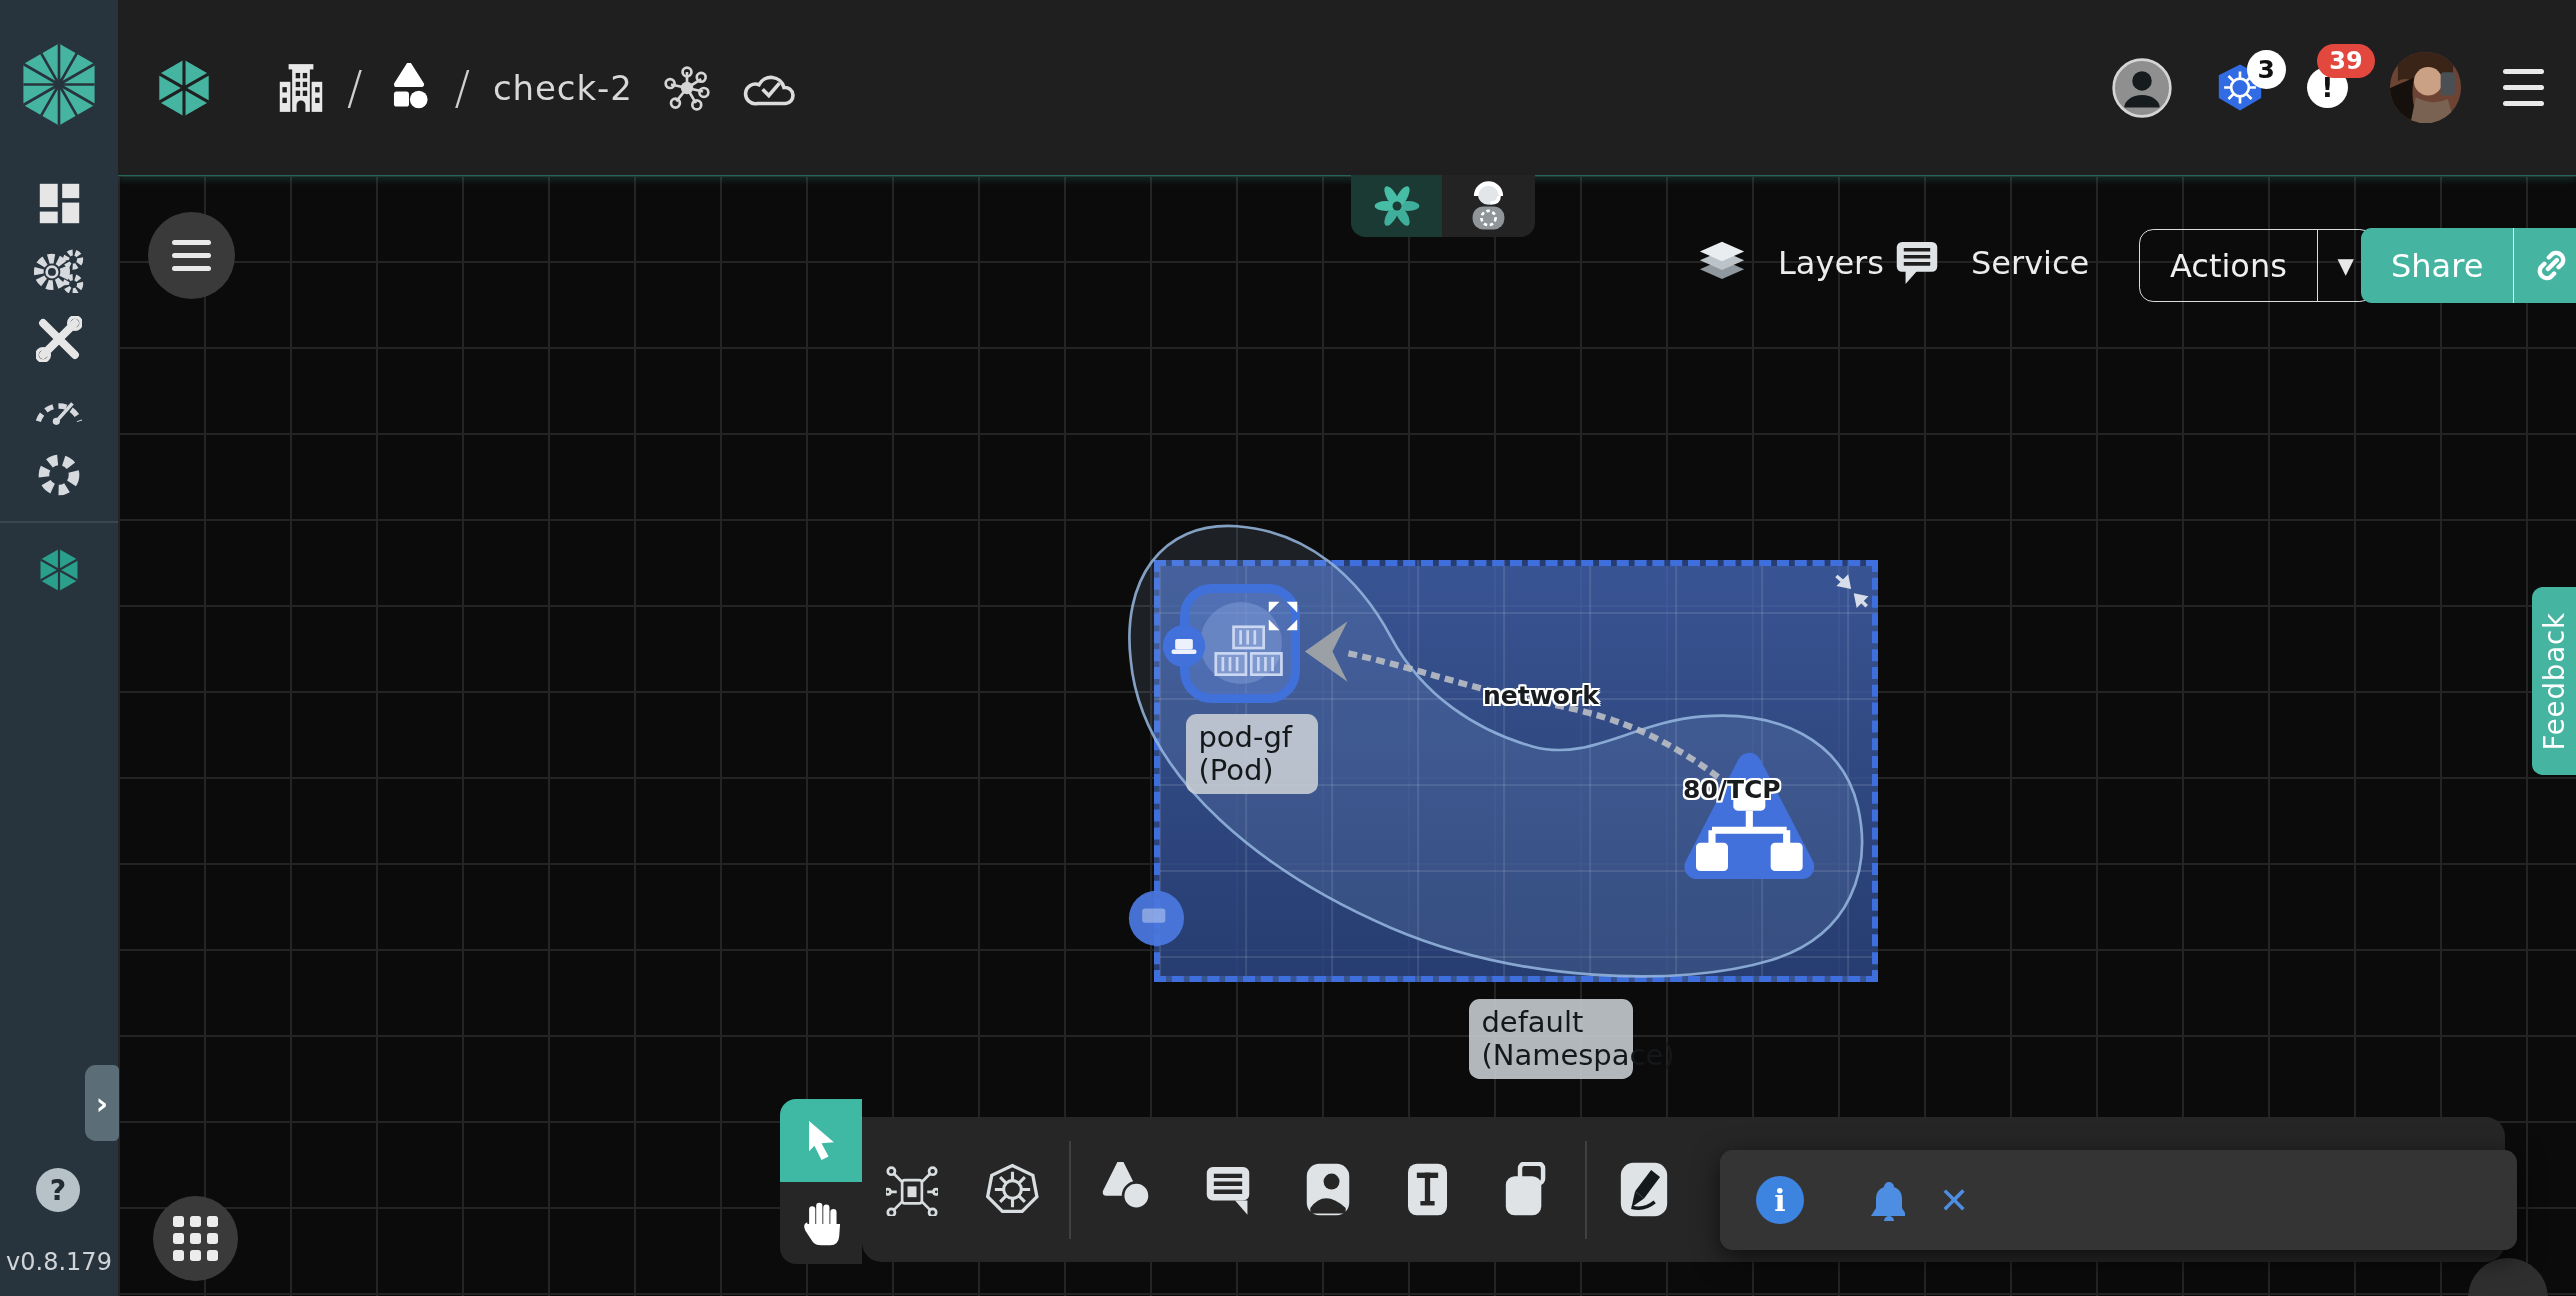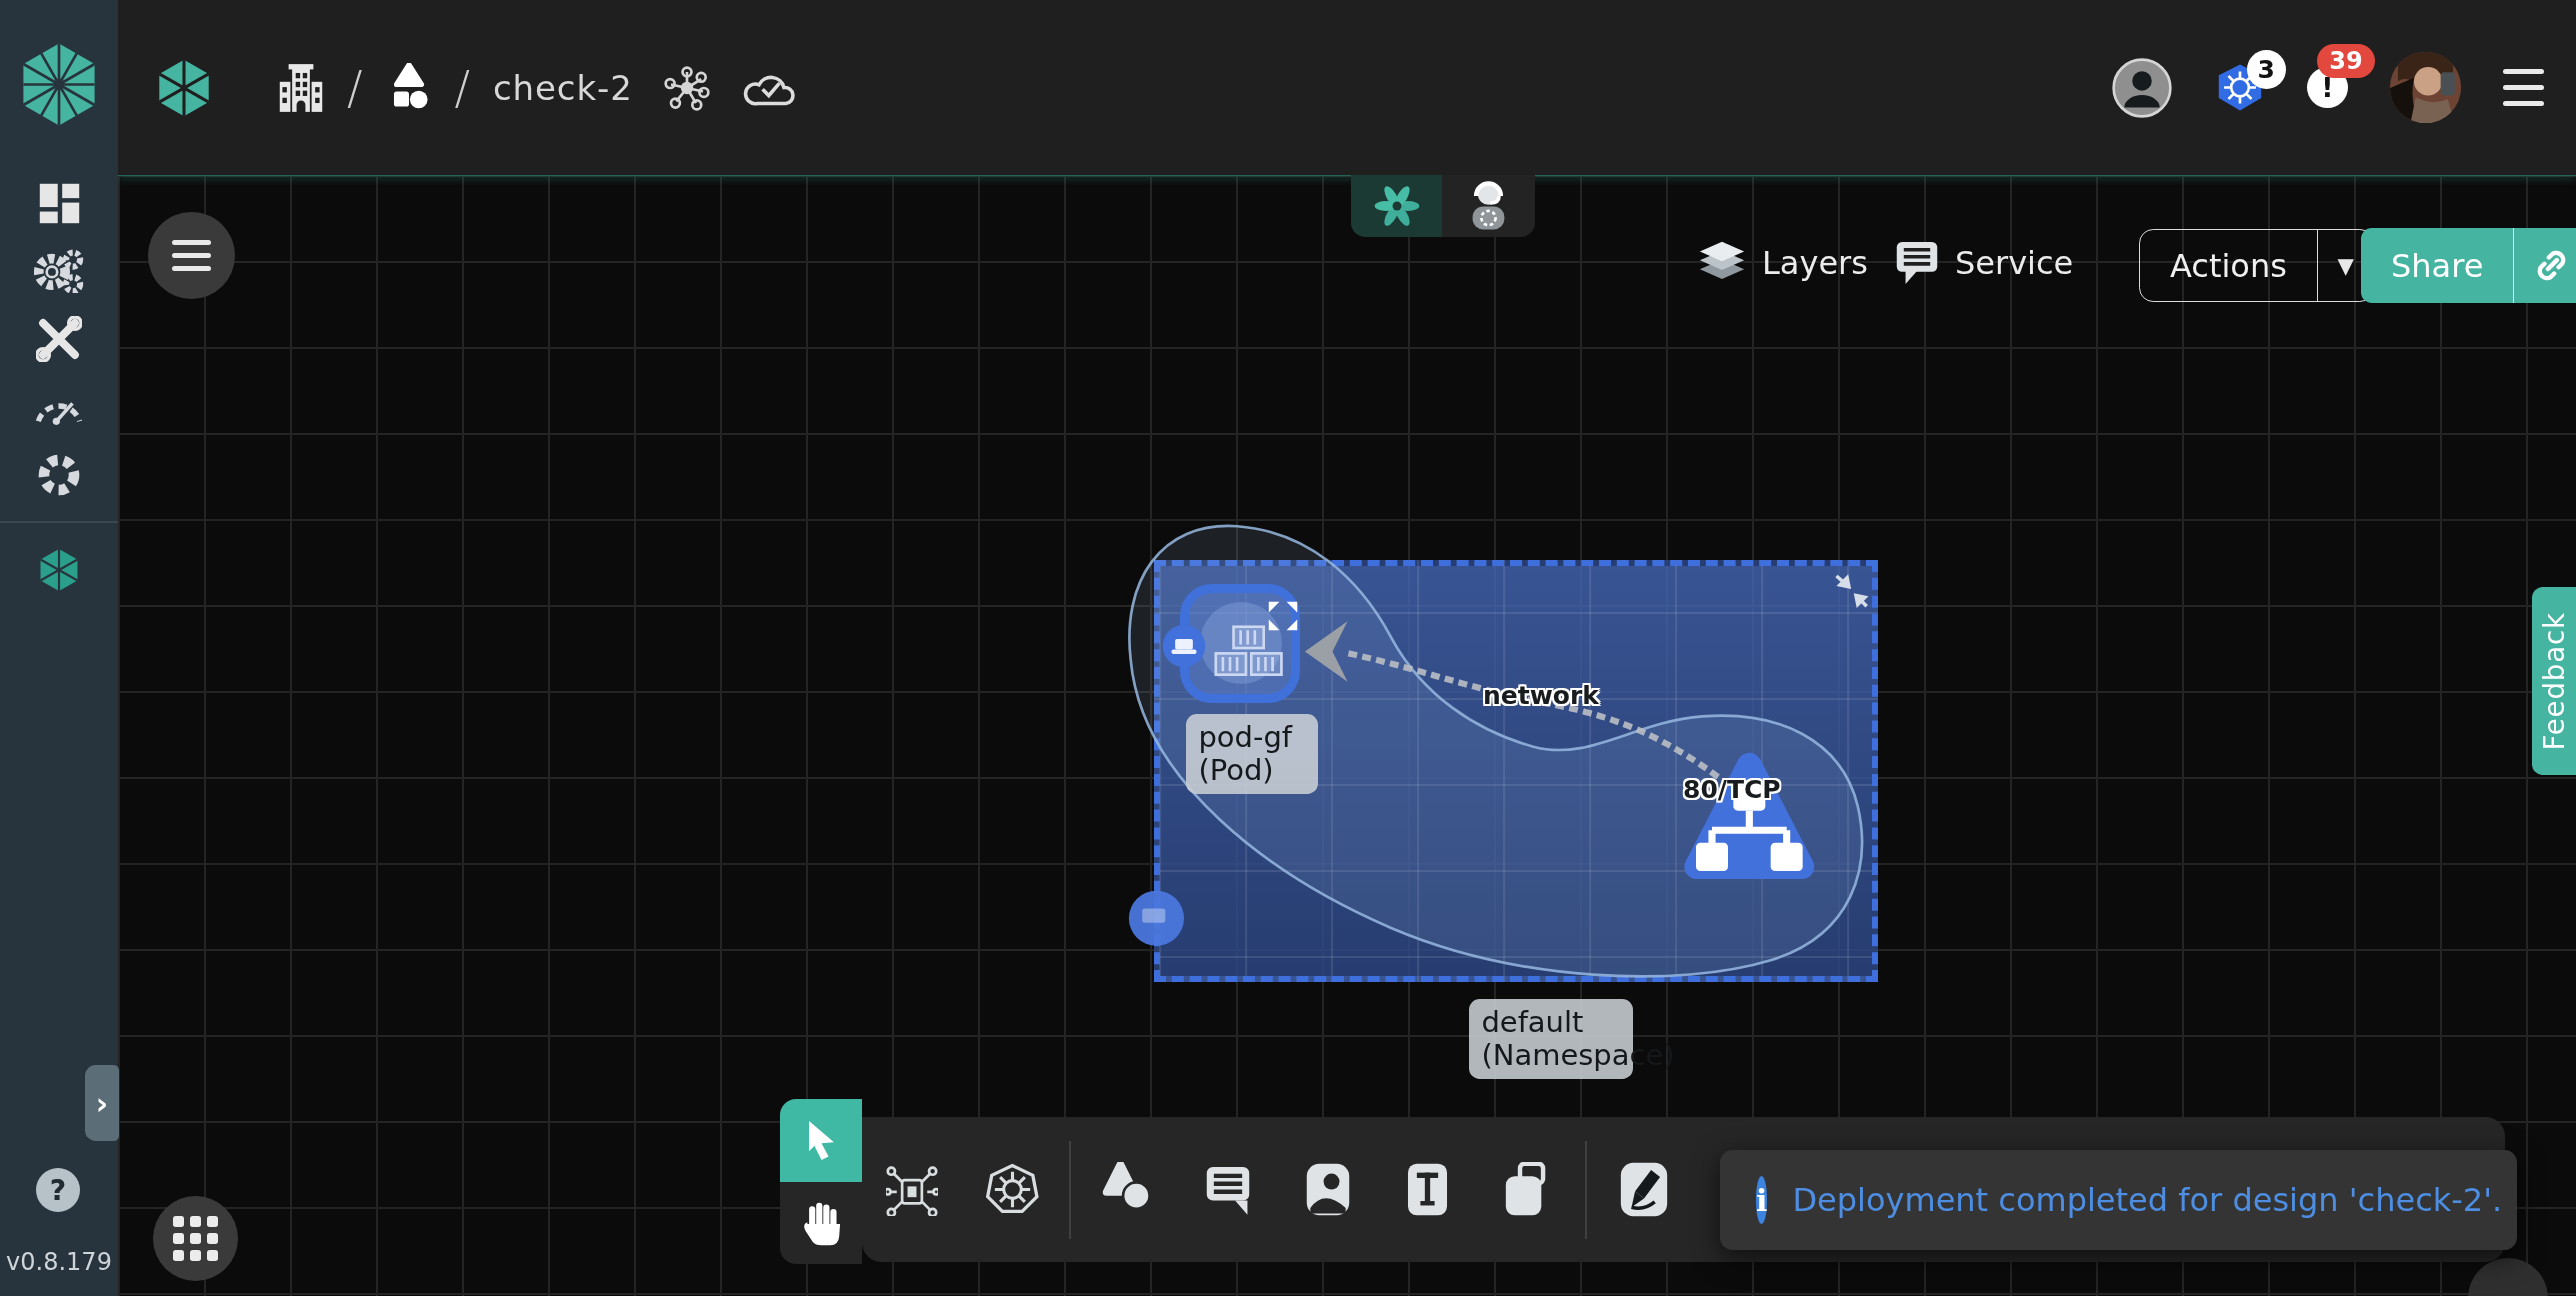--- a/index.html
+++ b/index.html
@@ -31,21 +31,21 @@
   .side-item{width:118px;height:68px;display:flex;align-items:center;justify-content:center;}
   .side-div{width:118px;height:1.8px;background:#3a4750;margin:12.4px 0;}
   #version{position:absolute;left:0;bottom:19.6px;width:118px;text-align:center;color:#cfd4d8;font-size:24px;}
   #expand-tab{left:85px;top:1065px;width:34px;height:76px;background:#5b6d77;border-radius:10.7px 5.3px 5.3px 10.7px;
      display:flex;align-items:center;justify-content:center;color:#fff;font-size:30px;font-weight:700;}
   #help-fab{left:36px;top:1168px;width:44px;height:44px;border-radius:50%;background:#b6c2c8;color:#222b31;
      display:flex;align-items:center;justify-content:center;font-size:28.4px;font-weight:700;}
 
   
   .act-label{font-size:32px;color:#ececec;}
-  .act-item{display:flex;align-items:center;gap:16px;}
+  .act-item{display:flex;align-items:center;gap:32px;}
   #actions-btn{display:flex;align-items:stretch;border:1.8px solid #d9dde0;border-radius:14.2px;height:71px;}
   #actions-btn .main{display:flex;align-items:center;padding:0 30px;font-size:32px;color:#f0f0f0;}
   #actions-btn .caretbox{display:flex;align-items:center;padding:0 19.6px;border-left:1.8px solid #d9dde0;color:#e8e8e8;font-size:21.3px;}
   #share-btn{display:flex;align-items:stretch;background:#45b5a1;border-radius:10.7px;height:75px;}
   #share-btn .main{display:flex;align-items:center;padding:0 30px;font-size:32px;color:#fff;}
   #share-btn .linkbox{display:flex;align-items:center;padding:0 18px;border-left:1.8px solid rgba(255,255,255,.85);}
 
   
   #tab-a{left:1351px;top:175px;width:91px;height:62px;background:#1c3a34;border-radius:0 0 0 14.2px;
      display:flex;align-items:center;justify-content:center;}
@@ -338,21 +338,20 @@
         <rect x="2" y="2" width="52" height="60" rx="14" fill="#dfe3e5"></rect>
         <circle cx="28" cy="32" r="12" fill="#3c4246"></circle>
       </svg>
     </div>
   </div>
 
   <div id="toast" class="abs">
     <div style="width:48px;height:48px;border-radius:50%;background:#3d84e0;color:#fff;display:flex;align-items:center;justify-content:center;font-size:30px;font-weight:700;font-family:'DejaVu Serif','Liberation Serif',serif;margin:0 25px 0 36px;">
         <span>i</span>
       </div>
-    <span class="msg">Deployment completed for design 'check-2'.</span>
     <svg width="37" height="41" style="margin:0 34px 0 39px;">
       <path d="M21,2 a5,5 0 0 1 5,5 a12,12 0 0 1 8,11 v10 l5,8 H3 l5,-8 v-10 a12,12 0 0 1 8,-11 a5,5 0 0 1 5,-5 z" fill="#4d8ee2"></path>
       <circle cx="21" cy="41" r="5" fill="#4d8ee2"></circle>
     </svg>
     <span id="toast-close">✕</span>
   </div>
 
   <div id="feedback-tab" class="abs">
     <span>Feedback</span>
   </div>

